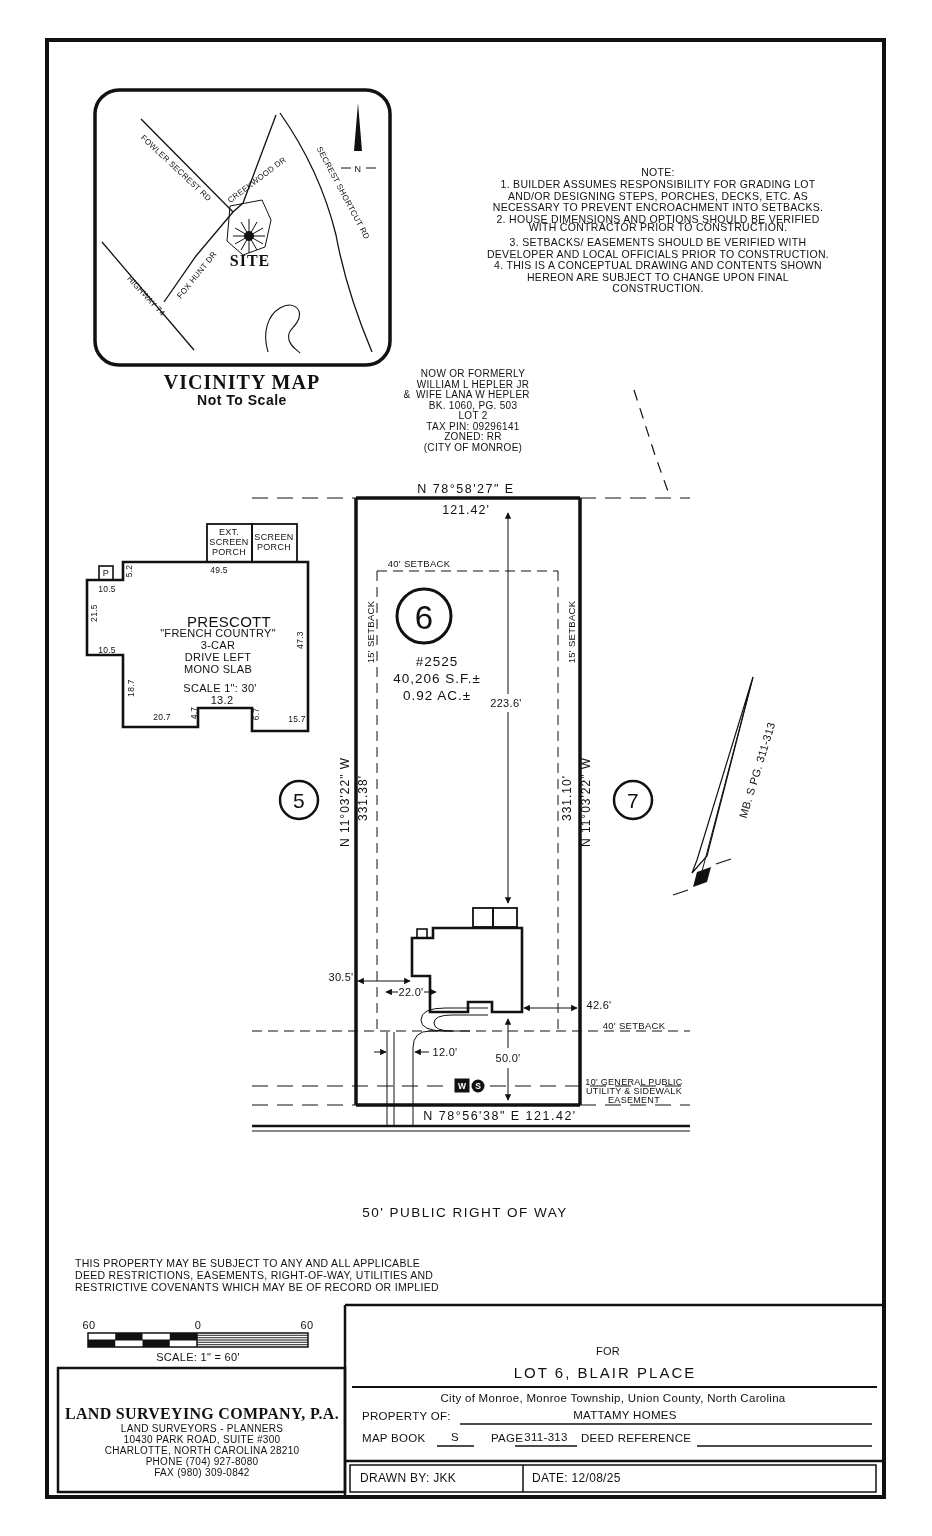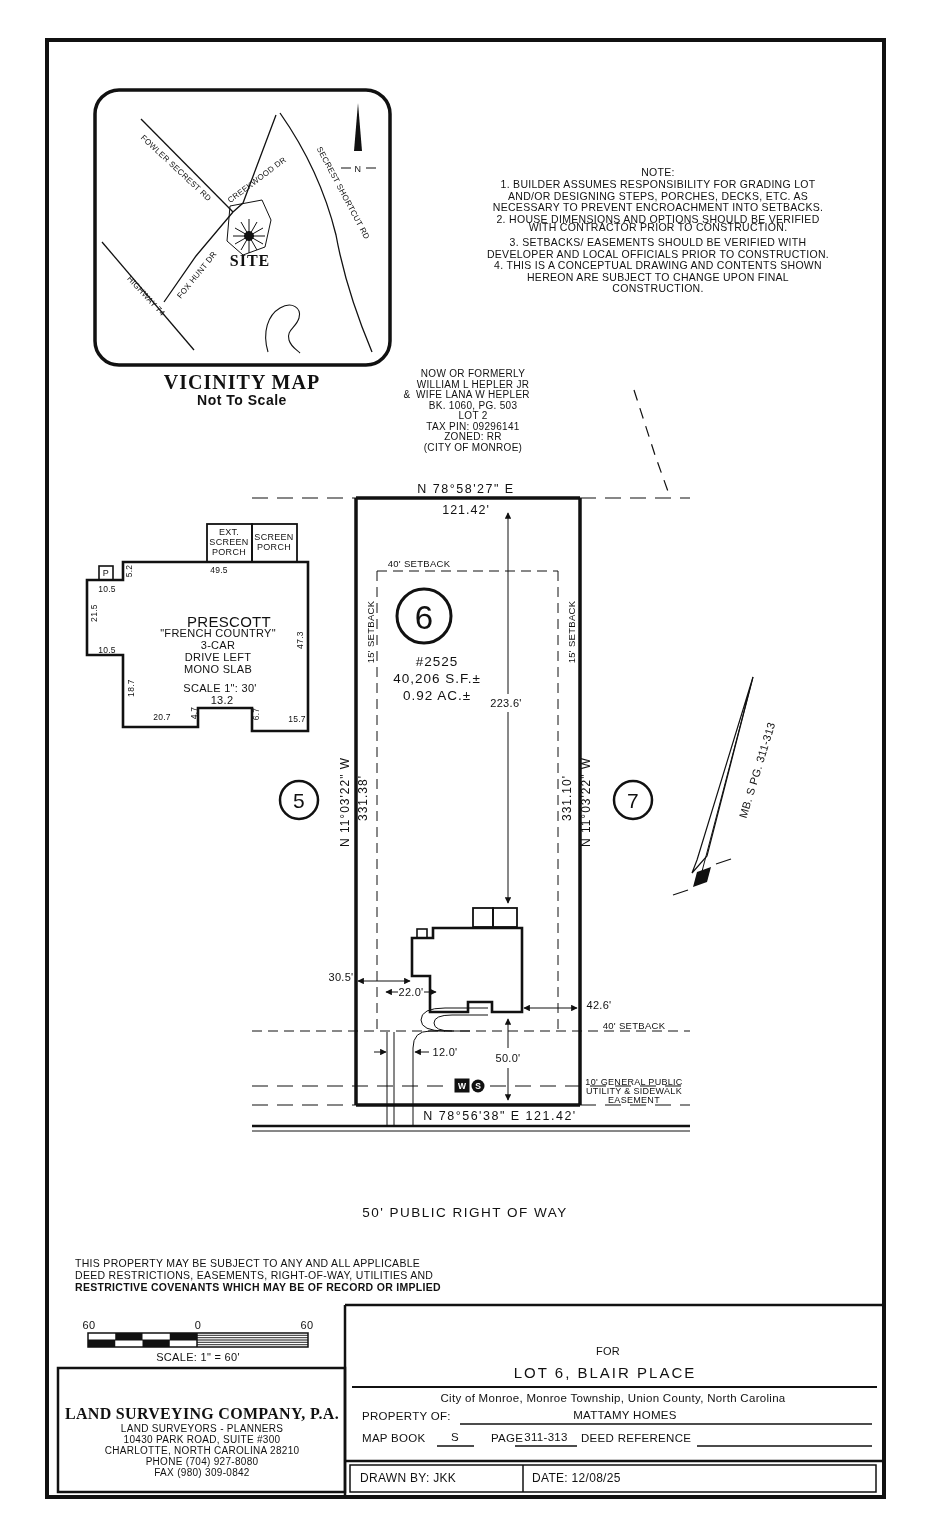--- a/index.html
+++ b/index.html
@@ -263,21 +263,21 @@
 <div class="lbl" style="left:218px;top:633px;font-size:11px;font-weight:500;">"FRENCH COUNTRY"</div>
 <div class="lbl" style="left:218px;top:645px;font-size:11px;font-weight:500;">3-CAR</div>
 <div class="lbl" style="left:218px;top:657px;font-size:11px;font-weight:500;">DRIVE LEFT</div>
 <div class="lbl" style="left:218px;top:669px;font-size:11px;font-weight:500;">MONO SLAB</div>
 <div class="lbl" style="left:220px;top:688px;font-size:11px;font-weight:500;">SCALE 1": 30'</div>
 
 <div class="lbl" style="left:465px;top:1212px;font-size:13.5px;letter-spacing:1.5px;">50' PUBLIC RIGHT OF WAY</div>
 
 <div class="lbl la" style="left:75px;top:1263px;font-weight:500;">THIS PROPERTY MAY BE SUBJECT TO ANY AND ALL APPLICABLE</div>
 <div class="lbl la" style="left:75px;top:1275px;font-weight:500;">DEED RESTRICTIONS, EASEMENTS, RIGHT-OF-WAY, UTILITIES AND</div>
-<div class="lbl la" style="left:75px;top:1287px;font-weight:700;">RESTRICTIVE COVENANTS WHICH MAY BE OF RECORD OR IMPLIED</div>
+<div class="lbl la" style="left:75px;top:1287px;font-weight:400;">RESTRICTIVE COVENANTS WHICH MAY BE OF RECORD OR IMPLIED</div>
 
 <div class="lbl" style="left:89px;top:1325px;font-size:11px;">60</div>
 <div class="lbl" style="left:198px;top:1325px;font-size:11px;">0</div>
 <div class="lbl" style="left:307px;top:1325px;font-size:11px;">60</div>
 <div class="lbl" style="left:198px;top:1357px;font-size:11px;">SCALE: 1" = 60'</div>
 
 <div class="lbl serif" style="left:202px;top:1414px;font-size:16px;">LAND SURVEYING COMPANY, P.A.</div>
 <div class="lbl" style="left:202px;top:1428px;font-size:10px;">LAND SURVEYORS - PLANNERS</div>
 <div class="lbl" style="left:202px;top:1439px;font-size:10px;">10430 PARK ROAD, SUITE #300</div>
 <div class="lbl" style="left:202px;top:1450px;font-size:10px;">CHARLOTTE, NORTH CAROLINA 28210</div>

